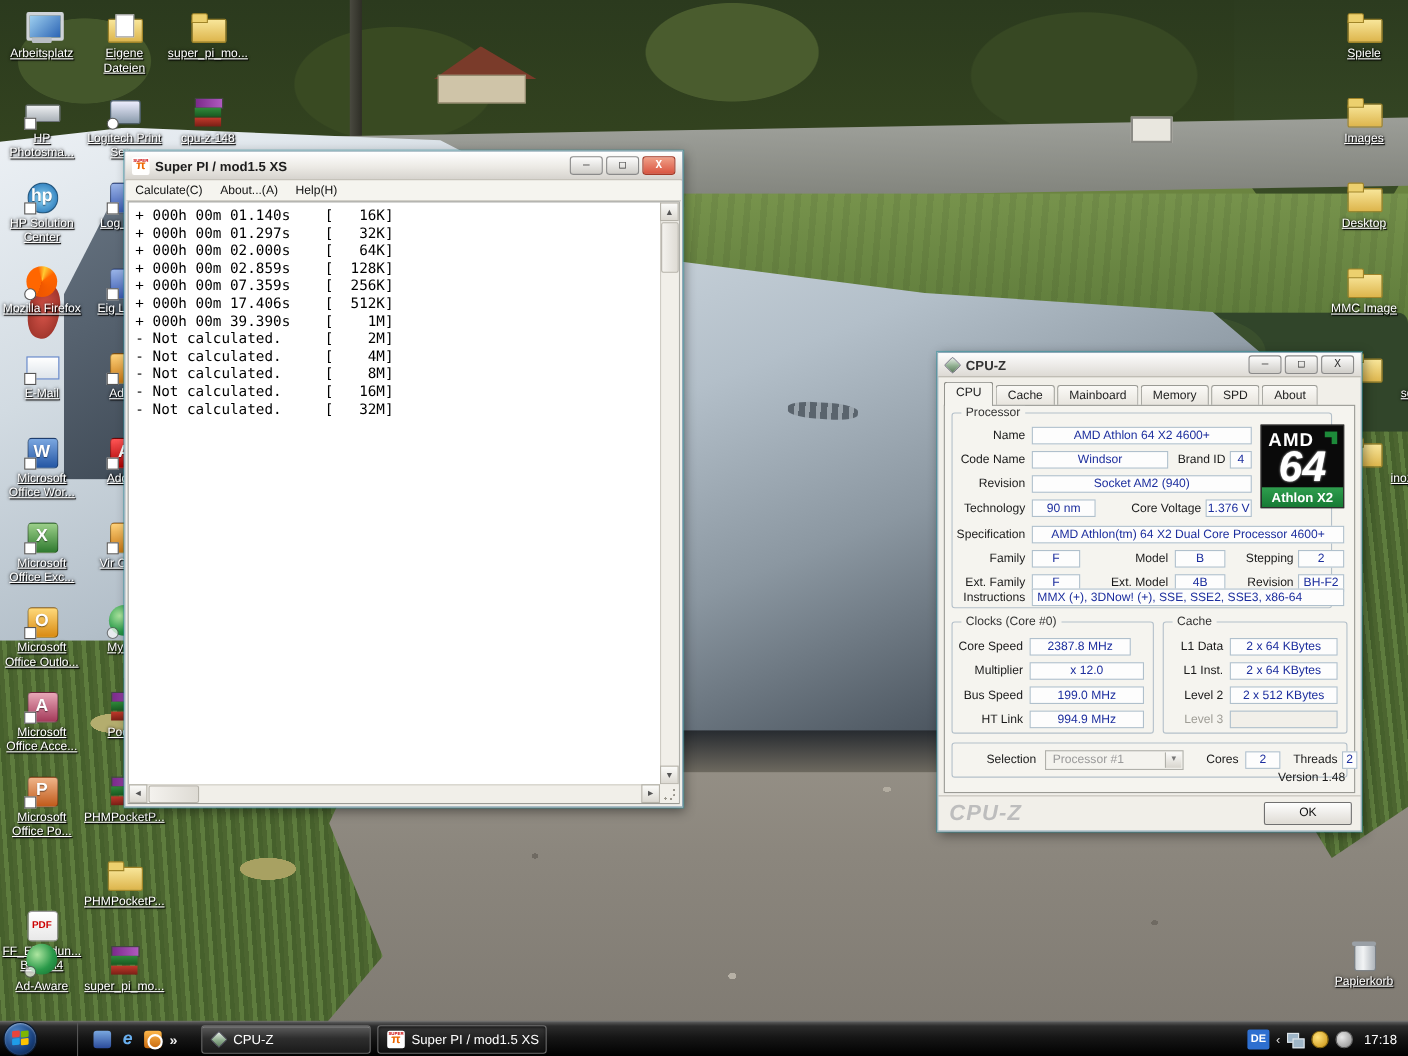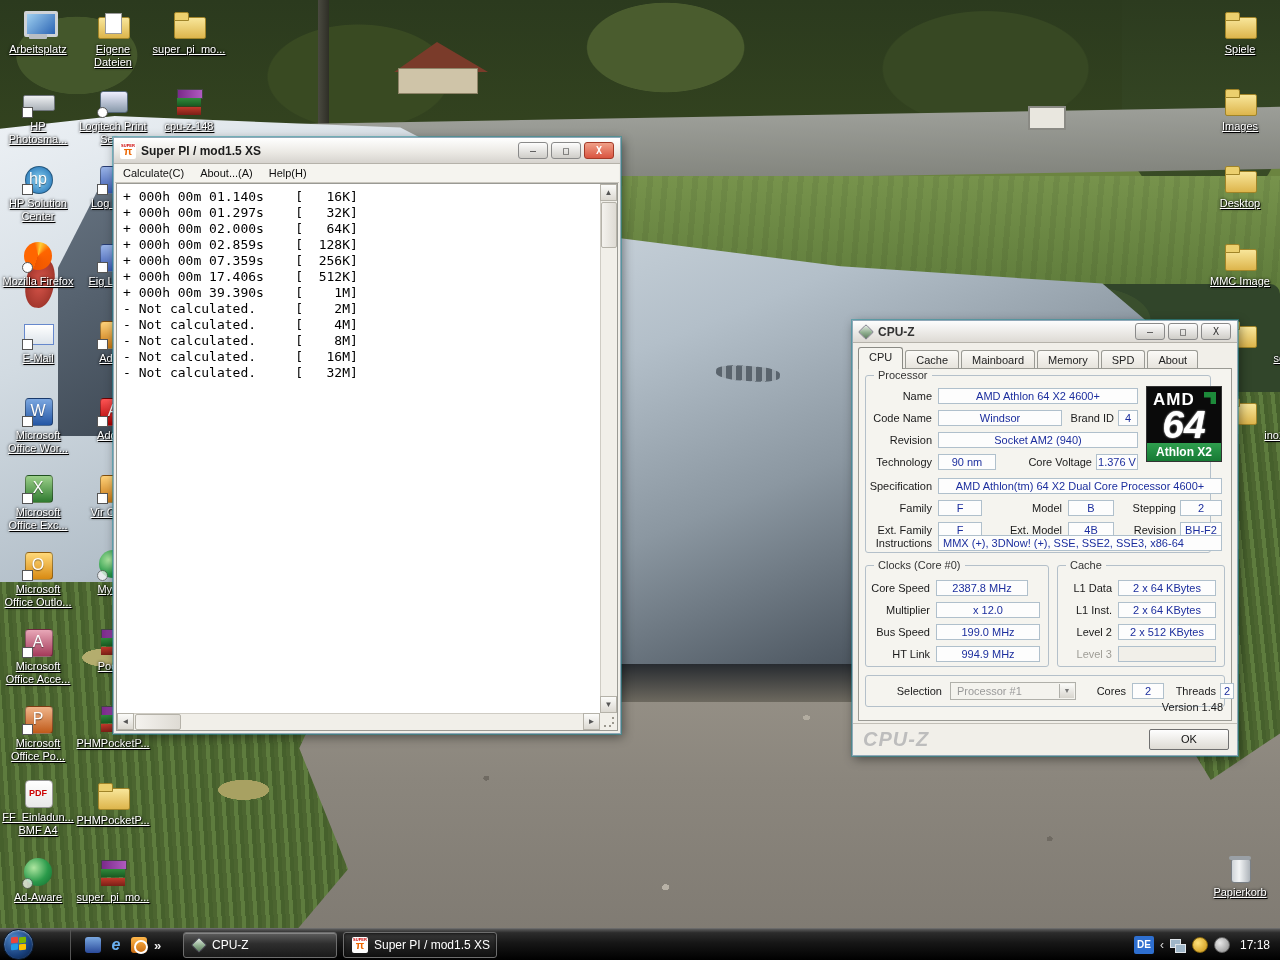--- a/index.html
+++ b/index.html
@@ -86,21 +86,21 @@
 .g-outlook:before{background:linear-gradient(#ffd97a,#d88a12)}
 .g-access:before{background:linear-gradient(#e8a7b7,#a43a5a)}
 .g-ppt:before{background:linear-gradient(#f0b58a,#c05a1a)}
 .g-pdf:before{background:linear-gradient(#fff,#e8e8e8);border:1px solid #999}
 .g-hp:before{background:radial-gradient(#8fd4f2,#1668b0);border-radius:50%}
 .g-app:before{background:linear-gradient(#ffd27a,#c77612)}
 .g-appb:before{background:linear-gradient(#9ab4e8,#3a5ab0)}
 .g-adobe:before{background:linear-gradient(#f55,#a00)}
 .g-rar:before{left:7px;top:4px;width:24px;height:8px;background:linear-gradient(90deg,#7a2a8a,#b05ac0);border:1px solid #444}
 .g-rar:after{left:7px;top:13px;width:24px;height:17px;background:linear-gradient(#2f8a3a,#1a5a22) 0 0/24px 8px no-repeat,linear-gradient(#c0392b,#7a1f16) 0 9px/24px 8px no-repeat;border:0}
-.icglyph{position:absolute;left:0;top:0;width:38px;text-align:center;font-weight:normal;color:#fff;font-size:16px;line-height:33px;text-shadow:0 1px 1px rgba(0,0,0,.5)}
+.icglyph{position:absolute;left:0;top:0;width:38px;text-align:center;font-weight:bold;color:#fff;font-size:16px;line-height:33px;text-shadow:0 1px 1px rgba(0,0,0,.5)}
 .icglyph.small{font-size:9px;line-height:34px;color:#c00;text-shadow:none;font-weight:bold}
 .shortcut:after{content:"";position:absolute;left:3px;top:22px;width:9px;height:9px;background:#fff;border:1px solid #555;z-index:2}
 .dicon.clip .dlabel{margin-left:44px;width:38px;text-align:right}
 
 
 .win{position:absolute;background:#f1efe9;border:1px solid #8fa8b8;box-shadow:0 0 0 1px rgba(46,150,160,.55),2px 3px 10px rgba(0,0,0,.45)}
 .titlebar{position:absolute;left:0;top:0;right:0;height:26px;background:linear-gradient(#ffffff,#eceae5 55%,#d6d3ce);border-bottom:1px solid #b5b2aa;display:flex;align-items:center;padding:0 6px;gap:5px}
 .title-text{font-size:12px;font-weight:bold;color:#1c1c1c;flex:1;white-space:nowrap;overflow:hidden}
 .winbtns{display:flex;gap:3px}
 .wbtn{width:30px;height:17px;border:1px solid #8a8a8a;border-radius:3px;background:linear-gradient(#fdfdfd,#cfcdc8);font-size:10px;line-height:15px;text-align:center;color:#333;font-family:"DejaVu Sans Mono",monospace}
@@ -249,21 +249,21 @@
         <span class="icglyph">A</span>
       </div>
     <div class="dlabel">Microsoft Office Acce...</div>
   </div>
   <div class="dicon" style="left:1px;top:702px">
     <div class="ic g-sq g-ppt shortcut">
         <span class="icglyph">P</span>
       </div>
     <div class="dlabel">Microsoft Office Po...</div>
   </div>
-  <div class="dicon" style="left:1px;top:776px">
+  <div class="dicon" style="left:1px;top:824px">
     <div class="ic g-sq g-pdf">
         <span class="icglyph small">PDF</span>
       </div>
     <div class="dlabel">FF_Einladun... BMF A4</div>
   </div>
   <div class="dicon" style="left:1px;top:856px">
     <div class="ic g-globe shortcut"></div>
     <div class="dlabel">Ad-Aware</div>
   </div>
 

